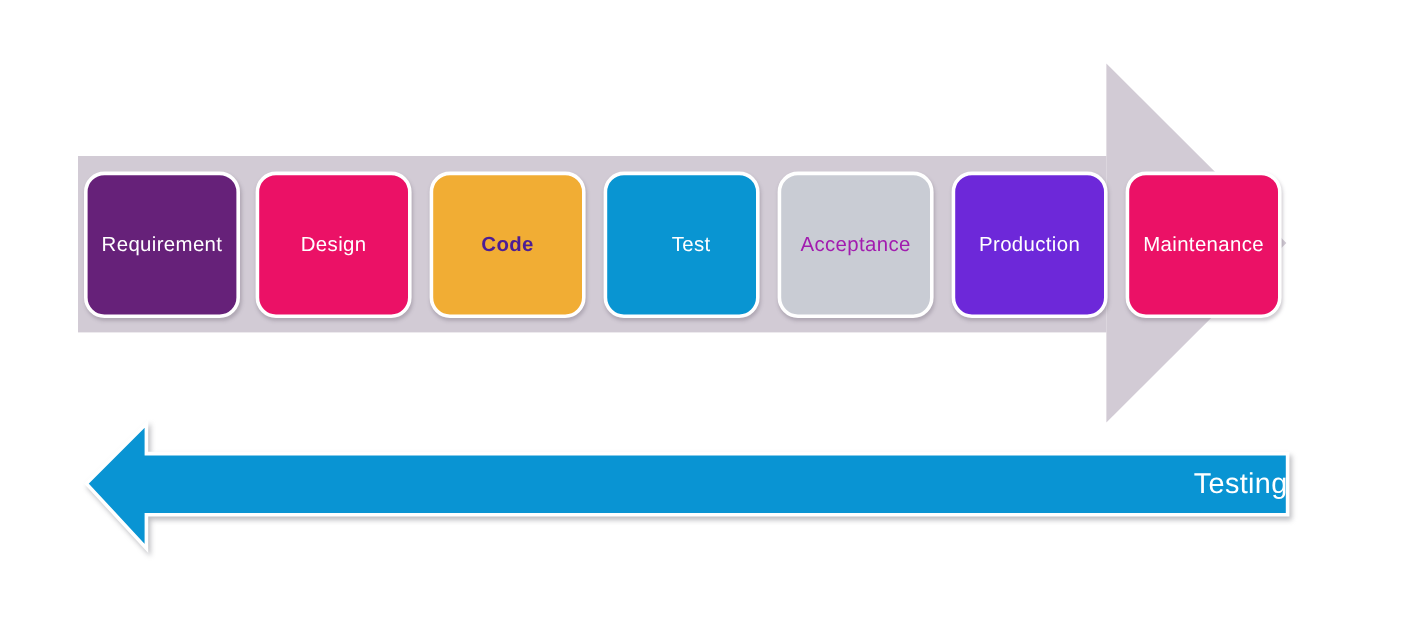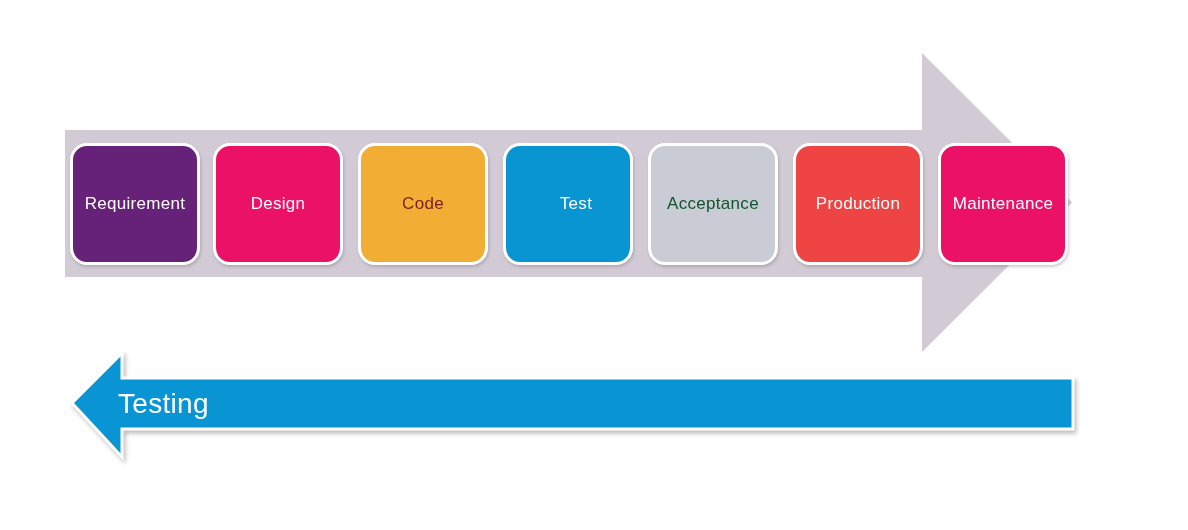--- a/index.html
+++ b/index.html
@@ -68,22 +68,22 @@
     stroke-linejoin: miter;
     filter: drop-shadow(2px 3px 2px rgba(110, 110, 120, 0.45));
   }
   .testing-label {
     position: absolute;
     left: 118px;
     top: 378px;
     width: 955px;
     height: 51px;
     line-height: 51px;
-    text-align: left;
-    font-size: 28px;
+    text-align: right;
+    font-size: 24px;
     letter-spacing: 0.3px;
     z-index: 4;
   }
 </style>
 </head>
 <body>
 
 <div class="canvas">
 
   <div class="arrow-band" style="background-color: rgb(210, 203, 213);"></div>
@@ -93,29 +93,29 @@
   </svg>
 
   <div id="stage-host">
       <div class="stage-box" style="left: 70px; background-color: rgb(102, 33, 121);">
         <span class="stage-label" style="color: rgb(255, 255, 255);">Requirement</span>
       </div>
       <div class="stage-box" style="left: 213px; background-color: rgb(235, 17, 102); text-align: center;">
         <span class="stage-label" style="color: rgb(255, 255, 255);">Design</span>
       </div>
       <div class="stage-box" style="left: 358px; background-color: rgb(241, 173, 52);">
-        <span class="stage-label" style="color: #7f1d1d;">Code</span>
+        <span class="stage-label" style="color: #4c1d95; font-weight: bold;">Code</span>
       </div>
       <div class="stage-box" style="left: 503px; background-color: rgb(9, 149, 210);">
         <span class="stage-label" style="color: rgb(255, 255, 255); margin-left: 16px;">Test</span>
       </div>
       <div class="stage-box" style="left: 648px; background-color: rgb(201, 204, 212);">
-        <span class="stage-label" style="color: #14532d;">Acceptance</span>
+        <span class="stage-label" style="color: #a21caf;">Acceptance</span>
       </div>
-      <div class="stage-box" style="left: 793px; background-color: #ef4444;">
+      <div class="stage-box" style="left: 793px; background-color: #6d28d9;">
         <span class="stage-label" style="color: rgb(255, 255, 255);">Production</span>
       </div>
       <div class="stage-box" style="left: 938px; background-color: rgb(235, 17, 102); text-align: right;">
         <span class="stage-label" style="color: rgb(255, 255, 255);">Maintenance</span>
       </div>
     </div>
 
   <svg class="testing-arrow-svg" viewBox="0 0 1020 122" aria-hidden="true">
     <polygon points="12,60 62,10 62,35 1013,35 1013,86 62,86 62,114" fill="#0994D3"></polygon>
   </svg>

